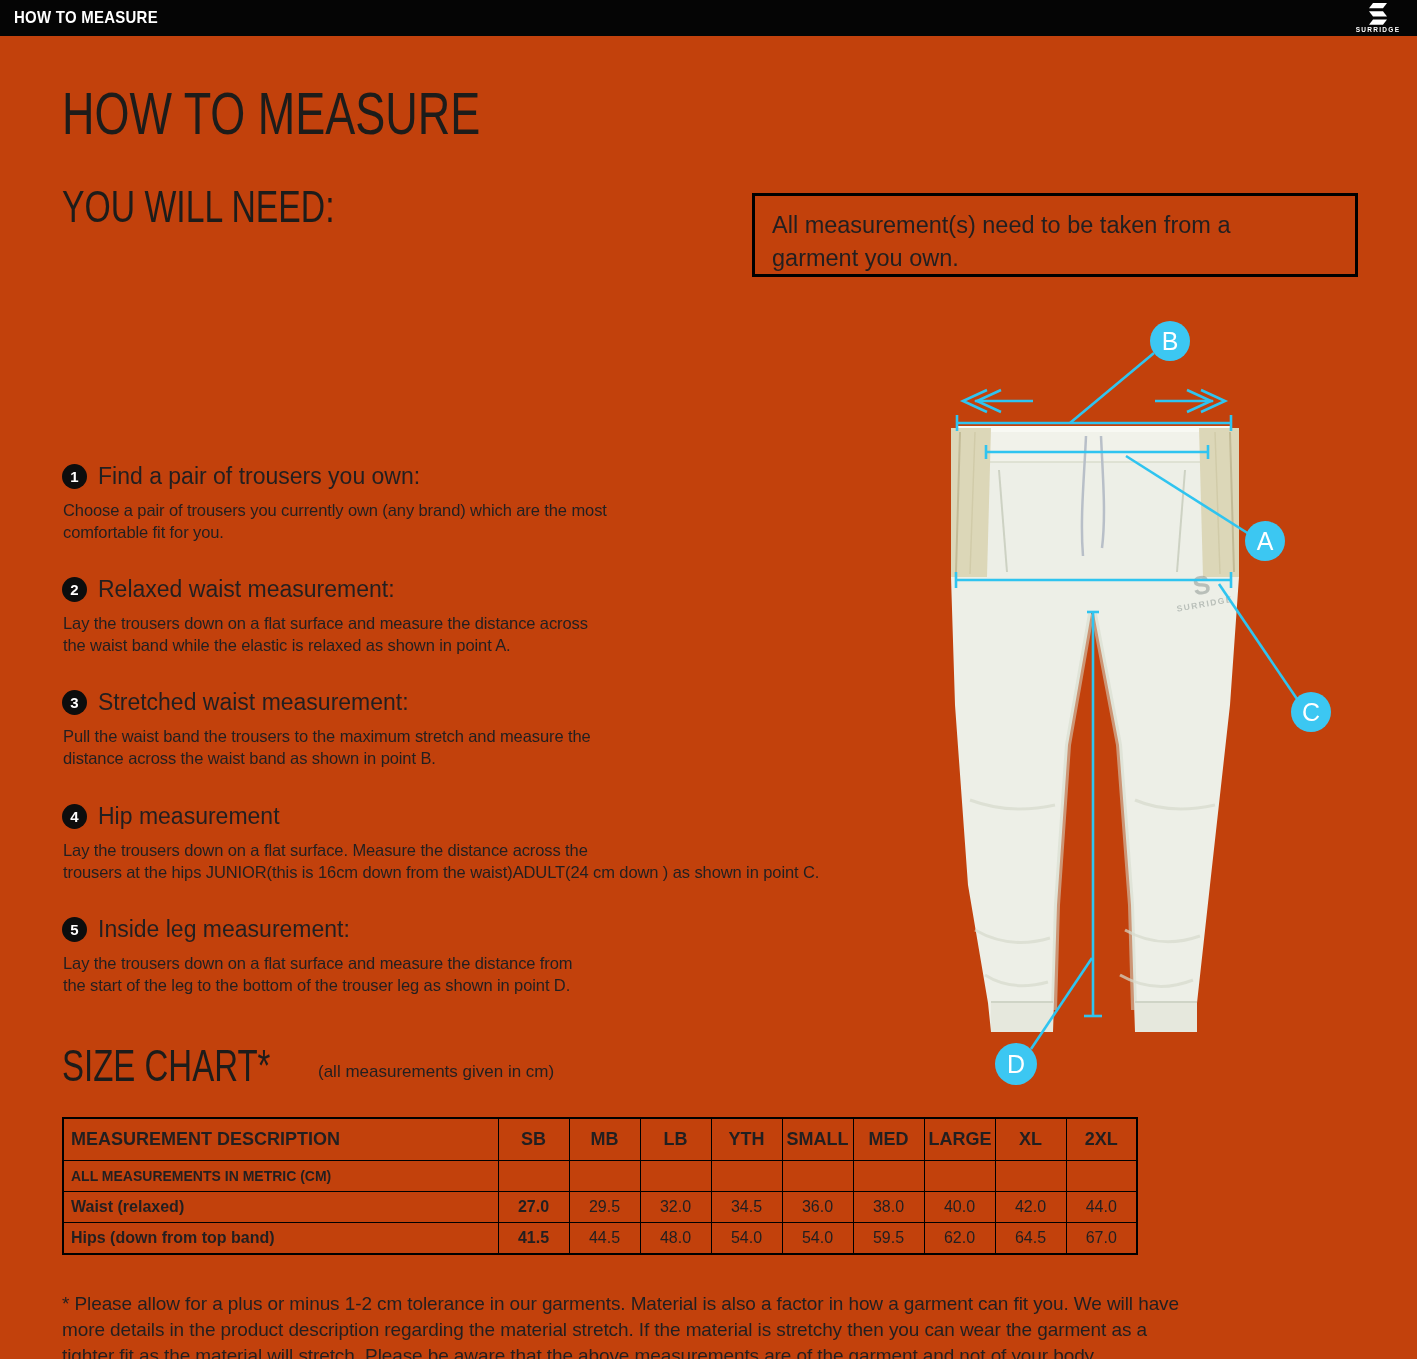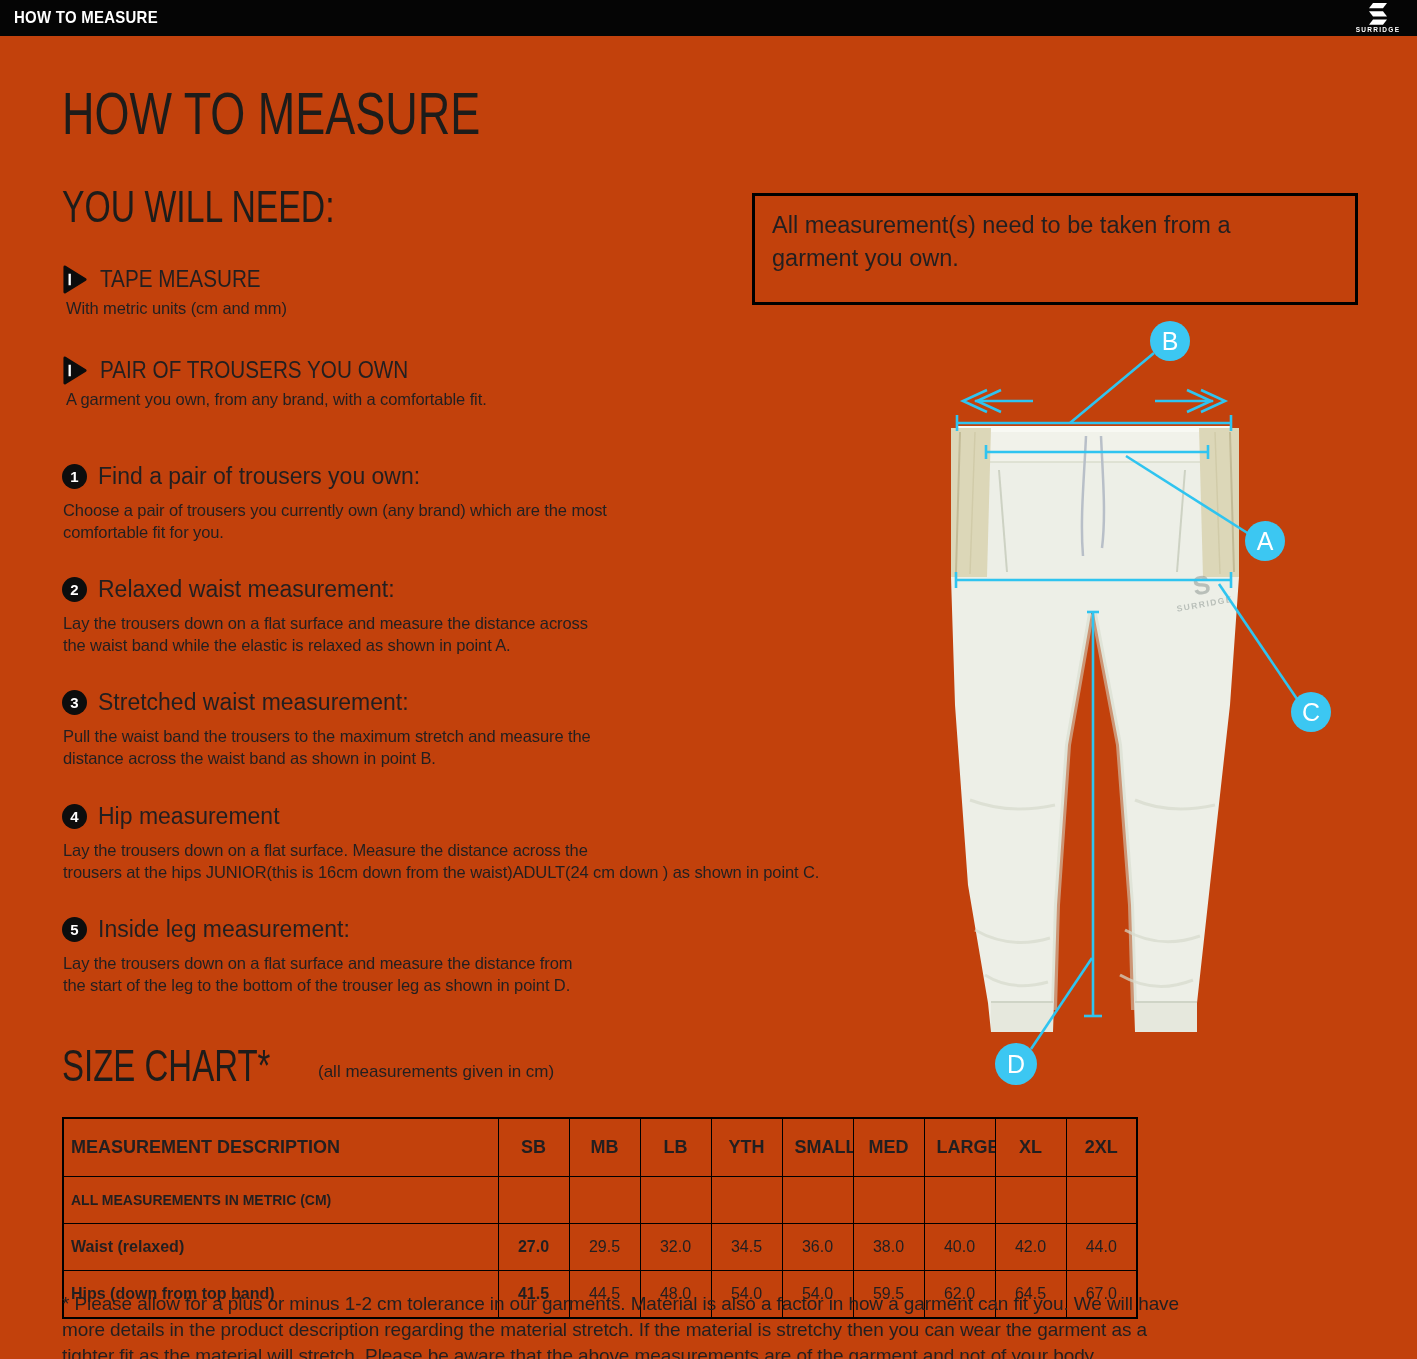--- a/index.html
+++ b/index.html
@@ -51,33 +51,33 @@
   .step-badge {
     width:25px; height:25px; border-radius:50%; background:#0d0d0d; color:#fff;
     font-size:15px; font-weight:700; display:flex; align-items:center; justify-content:center;
     flex:0 0 auto;
   }
   .step-title { font-size:23px; white-space:nowrap; }
   .step-desc { margin:10px 0 0 1px; font-size:16.5px; line-height:1.33; letter-spacing:-.1px; white-space:pre-line; }
 
   
   .notice {
-    position:absolute; left:752px; top:193px; width:606px; height:112px; box-sizing:border-box;
+    position:absolute; left:752px; top:193px; width:606px; height:84px; box-sizing:border-box;
     border:3px solid #000; padding:13px 17px; font-size:23.5px; line-height:1.42; white-space:pre-line;
   }
 
   
   .diagram { position:absolute; left:930px; top:315px; width:420px; height:775px; }
 
   
   .size-table {
     position:absolute; left:62px; top:1117px; width:1074px;
     border-collapse:collapse; table-layout:fixed; border:2.5px solid #000;
   }
-  .size-table th, .size-table td { border:1.5px solid #000; padding:12px; overflow:hidden; }
+  .size-table th, .size-table td { border:1.5px solid #000; padding:4px; overflow:hidden; }
   .size-table thead th { height:33px; font-size:18px; font-weight:700; text-align:center; }
   .size-table thead th.desc-col { text-align:left; padding-left:7px; }
   .size-table td { height:22px; font-size:16px; text-align:center; }
   .size-table td.row-label { text-align:left; padding-left:7px; font-weight:700; }
   .size-table tr.metric-row td.row-label { font-size:14px; }
   .size-table tbody td:nth-child(2) { font-weight:700; }
 
   
   .footnote {
     position:absolute; left:62px; top:1291px; width:1200px;
@@ -98,41 +98,21 @@
         <path d="M15 17.4 L29 17.4 L25 22.7 L11 22.7 Z" fill="#fff"></path>
       </svg>
       <span class="brand-name">SURRIDGE</span>
     </div>
   </header>
 
   <h1 class="page-title cond">HOW TO MEASURE</h1>
 
   <h2 class="ywn-heading cond">YOU WILL NEED:</h2>
 
-  <div class="need-item first">
-    <div class="need-head">
-      <svg width="25" height="29" viewBox="0 0 26 30">
-        <polygon points="3,2 24,15 3,28" fill="#0c0c0c" stroke="#0c0c0c" stroke-width="3" stroke-linejoin="round"></polygon>
-        <line x1="8" y1="9" x2="8" y2="21" stroke="#fff" stroke-width="2.4"></line>
-      </svg>
-      <span class="need-title">TAPE MEASURE</span>
-    </div>
-    <div class="need-desc">With metric units (cm and mm)</div>
-  </div>
-
-  <div class="need-item second">
-    <div class="need-head">
-      <svg width="25" height="29" viewBox="0 0 26 30">
-        <polygon points="3,2 24,15 3,28" fill="#0c0c0c" stroke="#0c0c0c" stroke-width="3" stroke-linejoin="round"></polygon>
-        <line x1="8" y1="9" x2="8" y2="21" stroke="#fff" stroke-width="2.4"></line>
-      </svg>
-      <span class="need-title">PAIR OF TROUSERS YOU OWN</span>
-    </div>
-    <div class="need-desc">A garment you own, from any brand, with a comfortable fit.</div>
-  </div>
+
 
   <div class="notice">All measurement(s) need to be taken from a
 garment you own.</div>
 
   <div class="step s1">
     <div class="step-head">
       <span class="step-badge">1</span>
       <span class="step-title">Find a pair of trousers you own:</span>
     </div>
     <div class="step-desc">Choose a pair of trousers you currently own (any brand) which are the most

